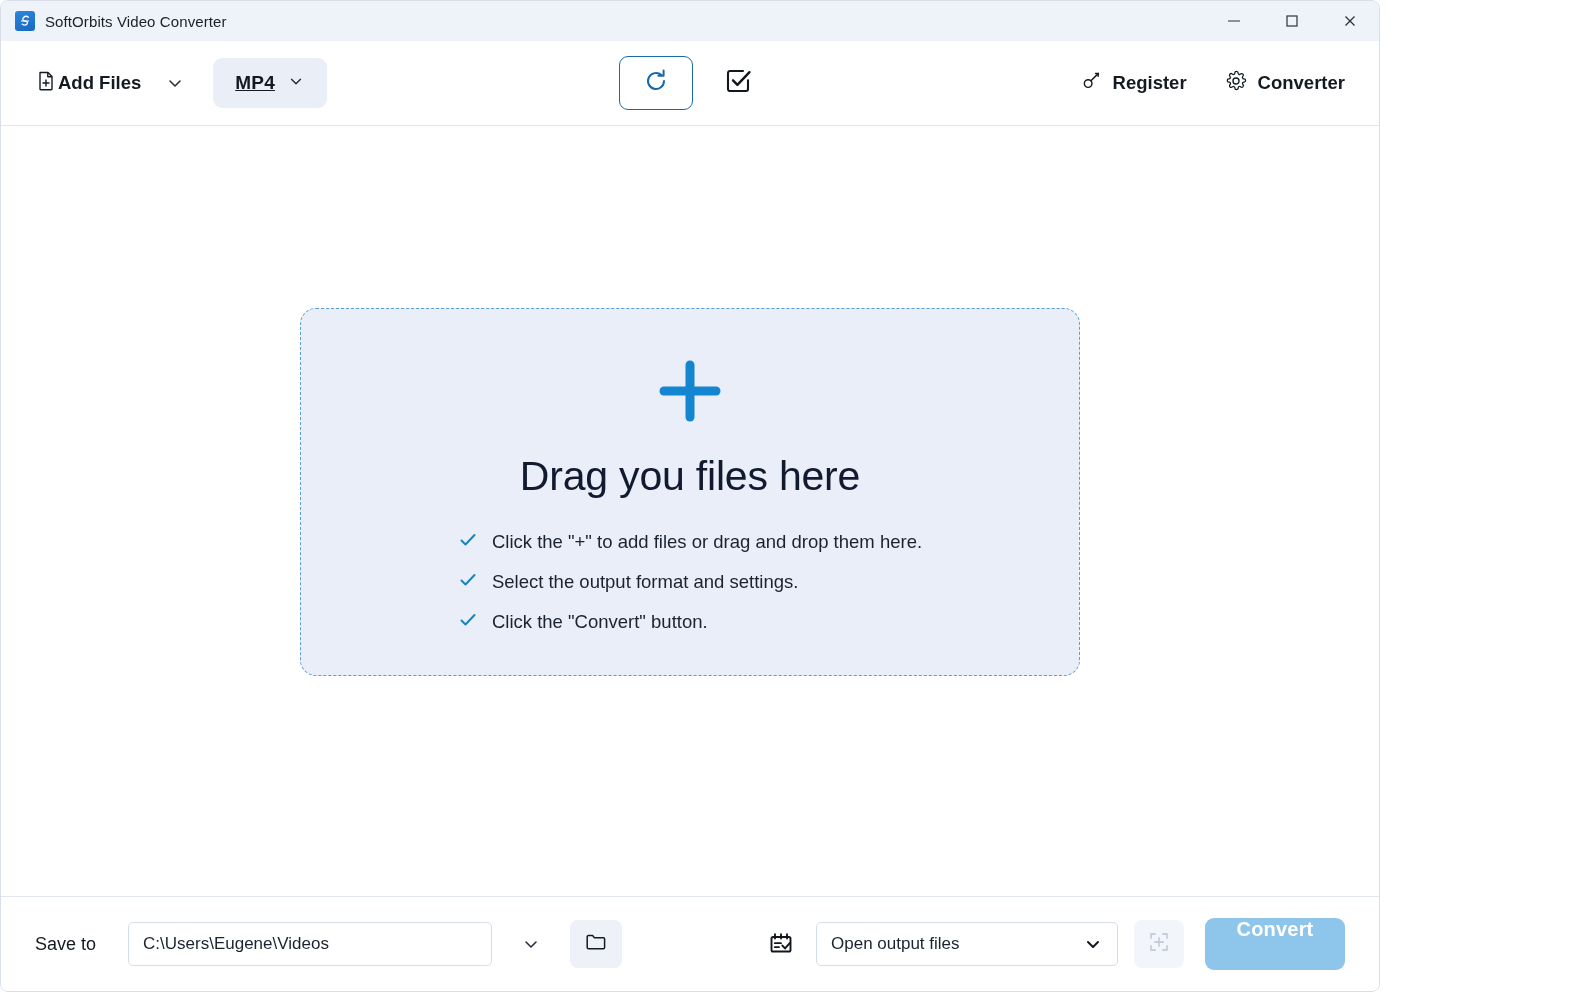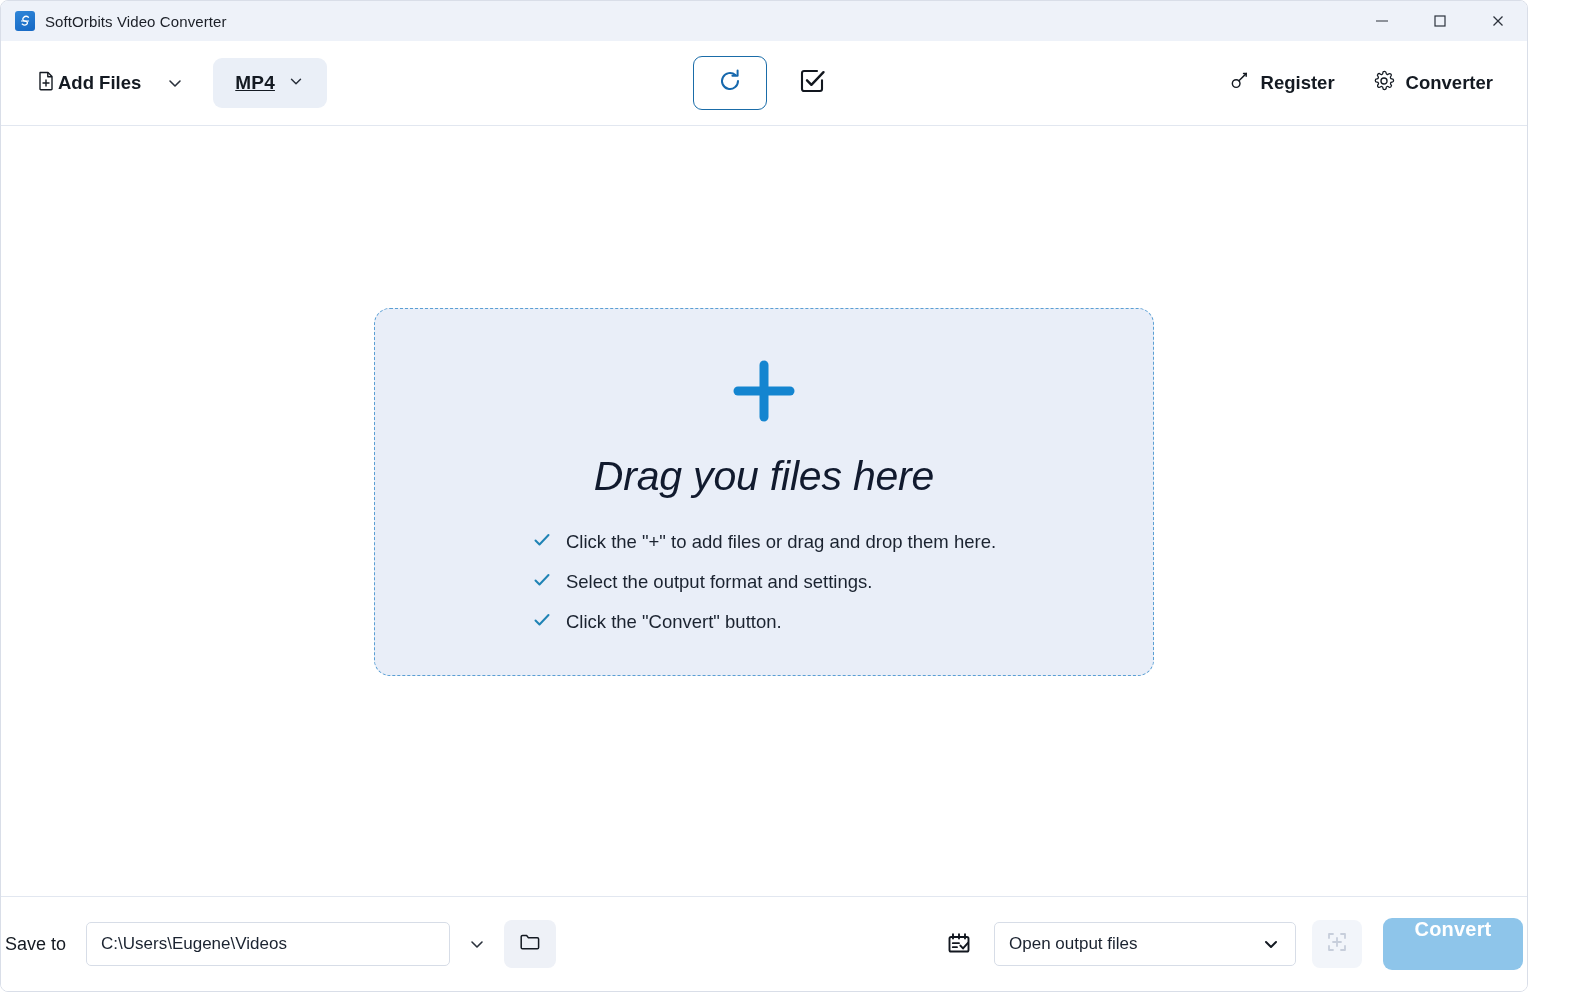--- a/index.html
+++ b/index.html
@@ -8,21 +8,21 @@
   }
   body {
     width: 1584px;
     height: 992px;
     font-family: "Liberation Sans", sans-serif;
     background: #ffffff;
     overflow: hidden;
     -webkit-font-smoothing: antialiased;
   }
   .window {
-    width: 1528px;
+    width: 1380px;
     height: 992px;
     display: flex;
     flex-direction: column;
     background: #ffffff;
     position: relative;
     box-sizing: border-box;
     border: 1px solid #d9dee8;
     border-radius: 8px;
     overflow: hidden;
   }
@@ -196,21 +196,20 @@
   }
   .plus-icon {
     color: #1485d0;
     margin-bottom: 20px;
   }
   .dz-title {
     font-size: 41px;
     color: #111a2e;
     letter-spacing: -0.2px;
     margin-bottom: 30px;
-    font-style: italic;
   }
   .dz-list {
     display: flex;
     flex-direction: column;
     gap: 16px;
   }
   .dz-item {
     display: flex;
     align-items: center;
     gap: 14px;
@@ -222,22 +221,22 @@
   }
 
   
   .bottombar {
     height: 94px;
     min-height: 94px;
     background: #ffffff;
     border-top: 1px solid #e2e7f0;
     display: flex;
     align-items: center;
-    padding: 0 4px;
-    gap: 4px;
+    padding: 0 34px;
+    gap: 16px;
   }
   .save-label {
     font-size: 18px;
     color: #141a22;
     margin-right: 16px;
     white-space: nowrap;
   }
   .path-input {
     width: 364px;
     height: 44px;

